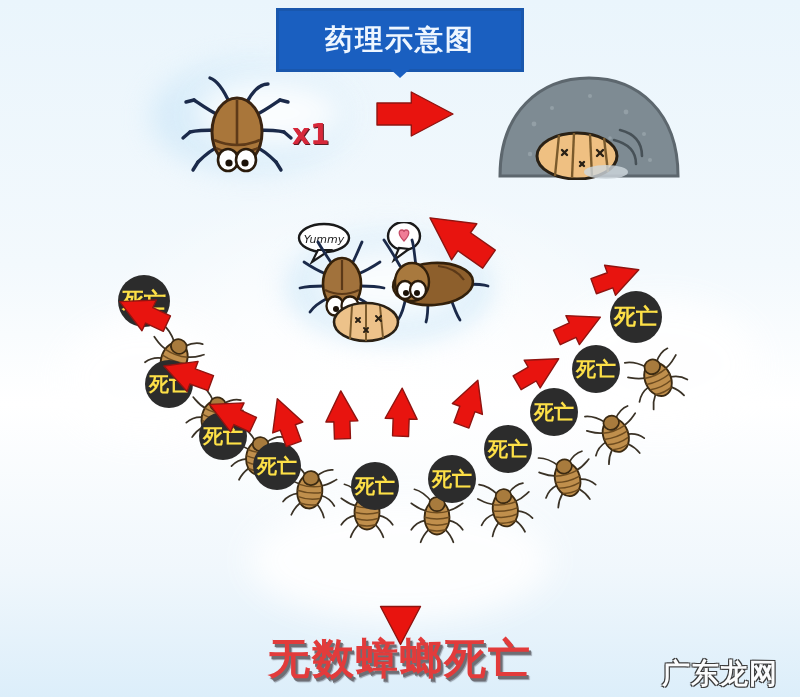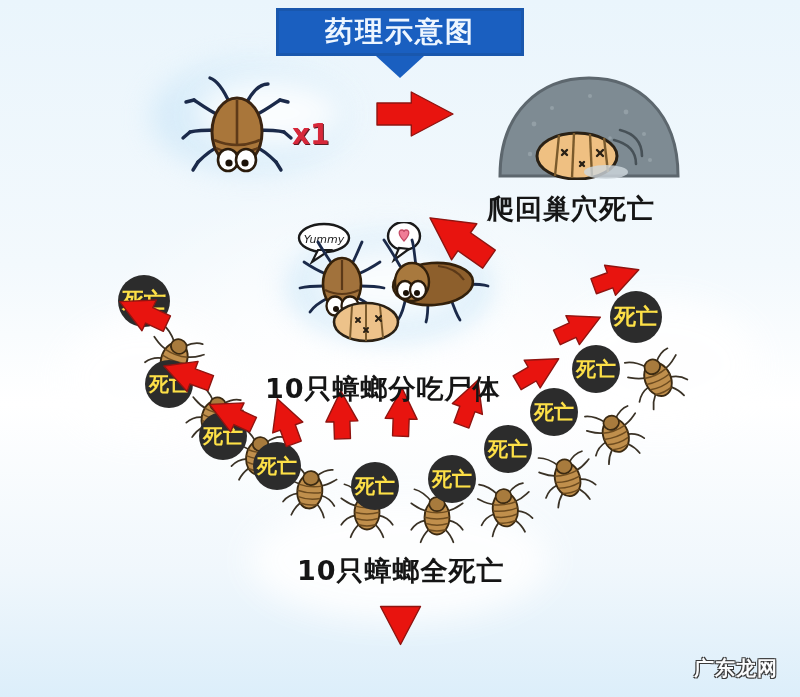--- a/index.html
+++ b/index.html
@@ -15,21 +15,21 @@
       radial-gradient(ellipse 420px 260px at 46% 52%, #ffffff 0%, rgba(255,255,255,0) 70%),
       linear-gradient(180deg,#eaf5fc 0%,#f3f9fd 38%,#ffffff 58%,#f0f7fc 82%,#dceefa 100%);
   }
 
   
   .cloud{position:absolute;border-radius:50%;background:#cfe8f8;filter:blur(14px);opacity:.75;}
   .cloud.white{background:#ffffff;opacity:.9;filter:blur(16px);}
 
   
   #title-banner{
-    position:absolute;left:276px;top:8px;width:248px;height:48px;
+    position:absolute;left:276px;top:8px;width:248px;height:64px;
     background:#1a5fc0;
     box-shadow:0 0 0 3px #1957ad inset;
     display:flex;align-items:center;justify-content:center;
     z-index:40;
   }
   #title-banner .ttl{
     color:#eef6ff;font-size:28px;font-weight:700;letter-spacing:2px;
     font-family:"DejaVu Sans","Liberation Sans",sans-serif;
   }
   #title-tail{
@@ -75,21 +75,21 @@
   #final-line .big{
     display:inline-block;
     font-size:42px;font-weight:700;color:#e23b3b;letter-spacing:2px;
     font-family:"DejaVu Sans","Liberation Sans",sans-serif;
     text-shadow:2px 3px 0 #6e6e74, 3px 4px 1px rgba(60,60,70,.45);
   }
 
   
   #watermark{
     position:absolute;right:22px;top:655px;z-index:45;
-    font-size:20px;font-weight:700;color:#fbfcfd;letter-spacing:1px;
+    font-size:28px;font-weight:700;color:#fbfcfd;letter-spacing:1px;
     font-family:"DejaVu Sans","Liberation Sans",sans-serif;
     text-shadow:1px 1px 0 #3a3a3a,-1px 1px 0 #3a3a3a,1px -1px 0 #3a3a3a,-1px -1px 0 #3a3a3a;
   }
 
   .multiplier{
     position:absolute;z-index:30;font-size:28px;font-weight:800;color:#d7283a;
     font-family:"DejaVu Sans","Liberation Sans",sans-serif;
     text-shadow:1px 1px 0 #5a1a22;
   }
   .bubble-txt{font-family:"DejaVu Sans",sans-serif;}
@@ -172,21 +172,20 @@
         <path d="M68 78 l5 5"></path>
           <path d="M73 78 l-5 5"></path>
         <path d="M103 78 l6 6"></path>
           <path d="M109 78 l-6 6"></path>
         <path d="M86 90 l4 4"></path>
           <path d="M90 90 l-4 4"></path>
       </g>
       <ellipse cx="112" cy="100" rx="22" ry="7" fill="#cfd8de" opacity=".8"></ellipse>
     </svg>
   </div>
-  <span class="caption" id="cap-2" style="left:487px;top:191px;">爬回巢穴死亡</span>
 
   <div id="feed-scene">
     <svg width="208" height="122" viewBox="0 0 208 122">
 
       <g>
         <ellipse cx="36" cy="16" rx="25" ry="14" fill="#ffffff" stroke="#1a1a1a" stroke-width="2.4"></ellipse>
         <path d="M30 28 L24 40 L42 28 Z" fill="#ffffff" stroke="#1a1a1a" stroke-width="2.2"></path>
         <text class="bubble-txt" x="36" y="21" font-size="11" text-anchor="middle" fill="#1a1a1a" font-style="italic">Yummy</text>
       </g>
       <g>
@@ -238,21 +237,20 @@
       <g stroke="#2a2115" stroke-width="2" fill="none" stroke-linecap="round">
         <path d="M68 96 l4 4"></path>
           <path d="M72 96 l-4 4"></path>
         <path d="M88 94 l5 5"></path>
           <path d="M93 94 l-5 5"></path>
         <path d="M76 106 l4 4"></path>
           <path d="M80 106 l-4 4"></path>
       </g>
     </svg>
   </div>
-  <span class="caption" id="cap-3" style="left:265px;top:371px;">10只蟑螂分吃尸体</span>
 
   <div id="arc-layer">
       <div class="roach" style="left: 138px; top: 320px; transform: rotate(20deg) scale(0.8); transform-origin: 50% 50%;">
         <svg width="74" height="74" viewBox="0 0 74 74">
     <g stroke="#3a3226" stroke-width="2.2" fill="none" stroke-linecap="round">
       <path d="M30 20 C22 10 16 6 8 4"></path>
             <path d="M44 20 C52 12 58 10 64 10"></path>
       <path d="M24 32 C14 30 10 26 4 22"></path>
       <path d="M22 44 C12 46 8 50 4 56"></path>
       <path d="M26 56 C20 62 18 66 16 72"></path>
@@ -568,17 +566,19 @@
       </div>
       <div class="arrow" style="left: 389px; top: 594px; transform: rotate(90deg); transform-origin: 0px 50%;">
         <svg width="42" height="46" viewBox="0 0 42 46" style="margin-top:-23px">
     <path d="M1 13 L1 13 L1 3
              L39 23 L1 43 L1 33
              L1 33 Z" fill="#e8140f" stroke="#8f1410" stroke-width="1.4" stroke-linejoin="round"></path>
   </svg>
       </div>
     </div>
 
-  <span class="caption" id="cap-4" style="left:297px;top:553px;">10只蟑螂全死亡</span>
-
+
+  <div id="final-line">
+    <span class="big">无数蟑螂死亡</span>
+  </div>
 
   <div id="watermark">广东龙网</div>
 </div>
 
 </body></html>

